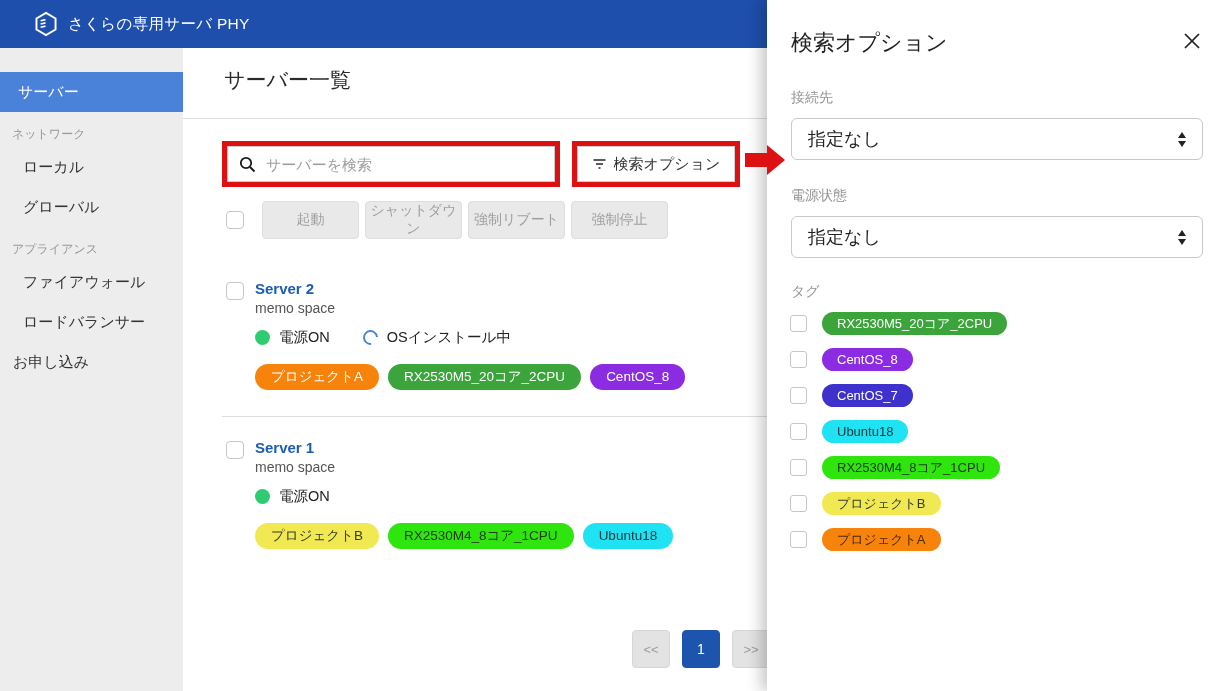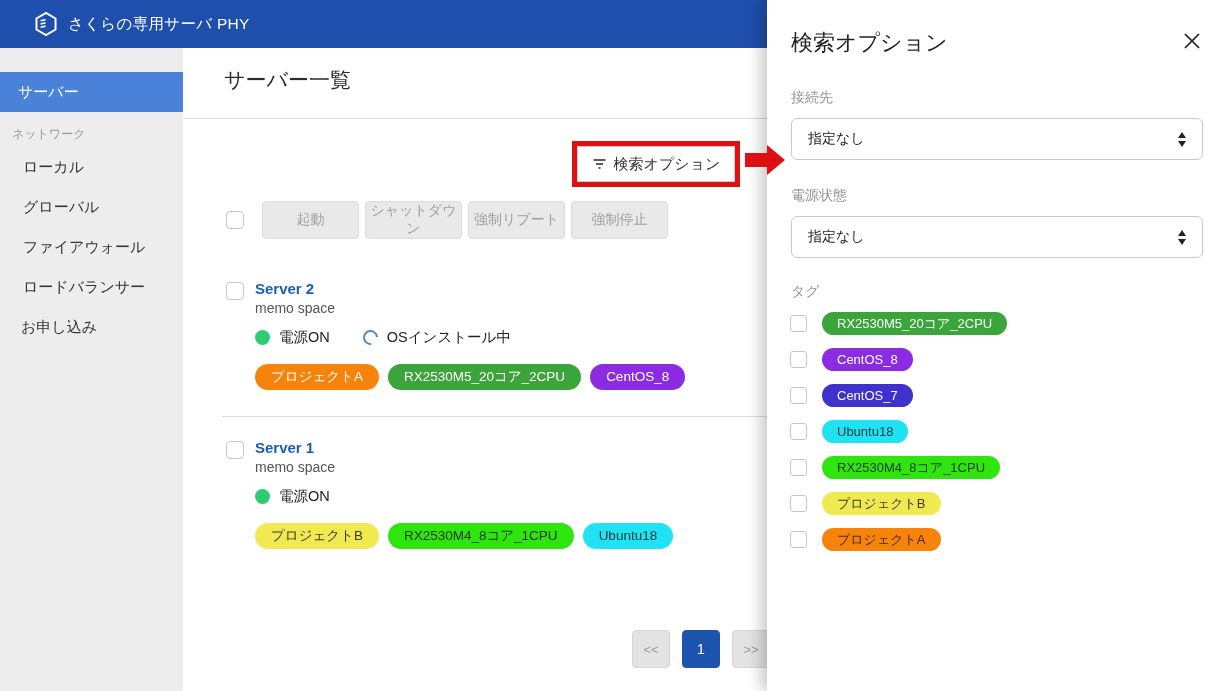--- a/index.html
+++ b/index.html
@@ -9,21 +9,21 @@
   
   .navbar { position:absolute; left:0; top:0; width:1123px; height:48px;
     background:#1e4fad; display:flex; align-items:center; z-index:1; }
   .navbar .logo { margin-left:33px; width:26px; height:26px; display:block; }
   .navbar .brand { color:#fff; font-size:15.5px; margin-left:9px; letter-spacing:.3px; }
 
   
   .sidebar { position:absolute; left:0; top:48px; width:183px; height:643px;
     background:#ededed; z-index:1; }
   .sb-item, .sb-subitem { height:40px; line-height:40px; font-size:15px; color:#333; cursor:pointer; }
-  .sb-item { padding-left:21px; }
+  .sb-item { padding-left:13px; }
   .sb-subitem { padding-left:23px; }
   .sb-item.selected { background:#4a82da; color:#fff; padding-left:18px; }
   .sb-section { font-size:12px; color:#979797; padding:14px 0 4px 12px; }
   .sb-first { margin-top:24px; }
 
   
   .main { position:absolute; left:183px; top:48px; width:1044px; height:643px; background:#fff; }
   .page-title { position:absolute; left:41px; top:18px; font-size:21px; font-weight:500; color:#2b2b2b; }
   .title-divider { position:absolute; left:0; top:70px; width:1044px; height:1px; background:#ddd; }
 
@@ -73,21 +73,21 @@
   .page-btn.active { background:#1d55ae; border-color:#1d55ae; color:#fff; font-size:14px; }
 
   
   .panel { position:absolute; left:767px; top:0; width:460px; height:691px; background:#fff;
     box-shadow:-6px 0 14px rgba(0,0,0,.22); z-index:20; }
   .panel-title { position:absolute; left:24px; top:28px; font-size:22px; color:#222; }
   .panel-close { position:absolute; right:22px; top:28px; width:26px; height:26px; cursor:pointer;
     display:flex; align-items:center; justify-content:center; }
   .field-label { font-size:14px; color:#949494; position:absolute; left:24px; }
   .select { position:absolute; left:24px; width:412px; height:42px; border:1px solid #c9c9c9;
-    border-radius:6px; display:flex; align-items:center; padding:0 16px; font-size:14px; color:#222;
+    border-radius:6px; display:flex; align-items:center; padding:0 16px; font-size:18px; color:#222;
     cursor:pointer; background:#fff; }
   .select .arrows { margin-left:auto; display:flex; flex-direction:column; gap:3px; }
   .tri-up { width:0; height:0; border-left:4.5px solid transparent; border-right:4.5px solid transparent;
     border-bottom:6px solid #222; }
   .tri-down { width:0; height:0; border-left:4.5px solid transparent; border-right:4.5px solid transparent;
     border-top:6px solid #222; }
   .panel-tags { position:absolute; left:23px; top:312px; }
   .panel-tag-row { display:flex; align-items:center; gap:15px; margin-bottom:13px; }
   .panel-tag-row .checkbox { width:17px; height:17px; border-radius:3px; }
   .panel-tag-row .tag { height:23px; line-height:23px; font-size:13px; border-radius:12px; padding:0 15px; }
@@ -103,29 +103,39 @@
     <line x1="7" y1="15" x2="11.5" y2="14" stroke="#fff" stroke-width="1.5"></line>
   </svg>
   <span class="brand">さくらの専用サーバ PHY</span>
 </div>
 
 <nav class="sidebar" id="sidebar">
     <div class="sb-item selected sb-first">サーバー</div>
     <div class="sb-section">ネットワーク</div>
     <div class="sb-subitem">ローカル</div>
     <div class="sb-subitem">グローバル</div>
+    <div class="sb-section">アプライアンス</div>
     <div class="sb-subitem">ファイアウォール</div>
     <div class="sb-subitem">ロードバランサー</div>
     <div class="sb-item">お申し込み</div>
   </nav>
 
 <div class="main">
   <h1 class="page-title">サーバー一覧</h1>
   <div class="title-divider"></div>
 
+  <div class="red-box search-wrap">
+    <div class="search-inner">
+      <svg width="17" height="17" viewBox="0 0 17 17">
+        <circle cx="7" cy="7" r="5.2" fill="none" stroke="#1a1a1a" stroke-width="1.8"></circle>
+        <line x1="11" y1="11" x2="15.5" y2="15.5" stroke="#1a1a1a" stroke-width="2"></line>
+      </svg>
+      <input class="search-input" type="text" placeholder="サーバーを検索" style="">
+    </div>
+  </div>
 
   <div class="red-box filter-wrap">
     <button class="filter-btn">
       <svg width="15" height="14" viewBox="0 0 15 14">
         <line x1="1.5" y1="3" x2="13.5" y2="3" stroke="#333" stroke-width="1.6"></line>
         <line x1="4" y1="7" x2="11" y2="7" stroke="#333" stroke-width="1.6"></line>
         <line x1="6.5" y1="11" x2="8.5" y2="11" stroke="#333" stroke-width="1.6"></line>
       </svg>
       <span>検索オプション</span>
     </button>

